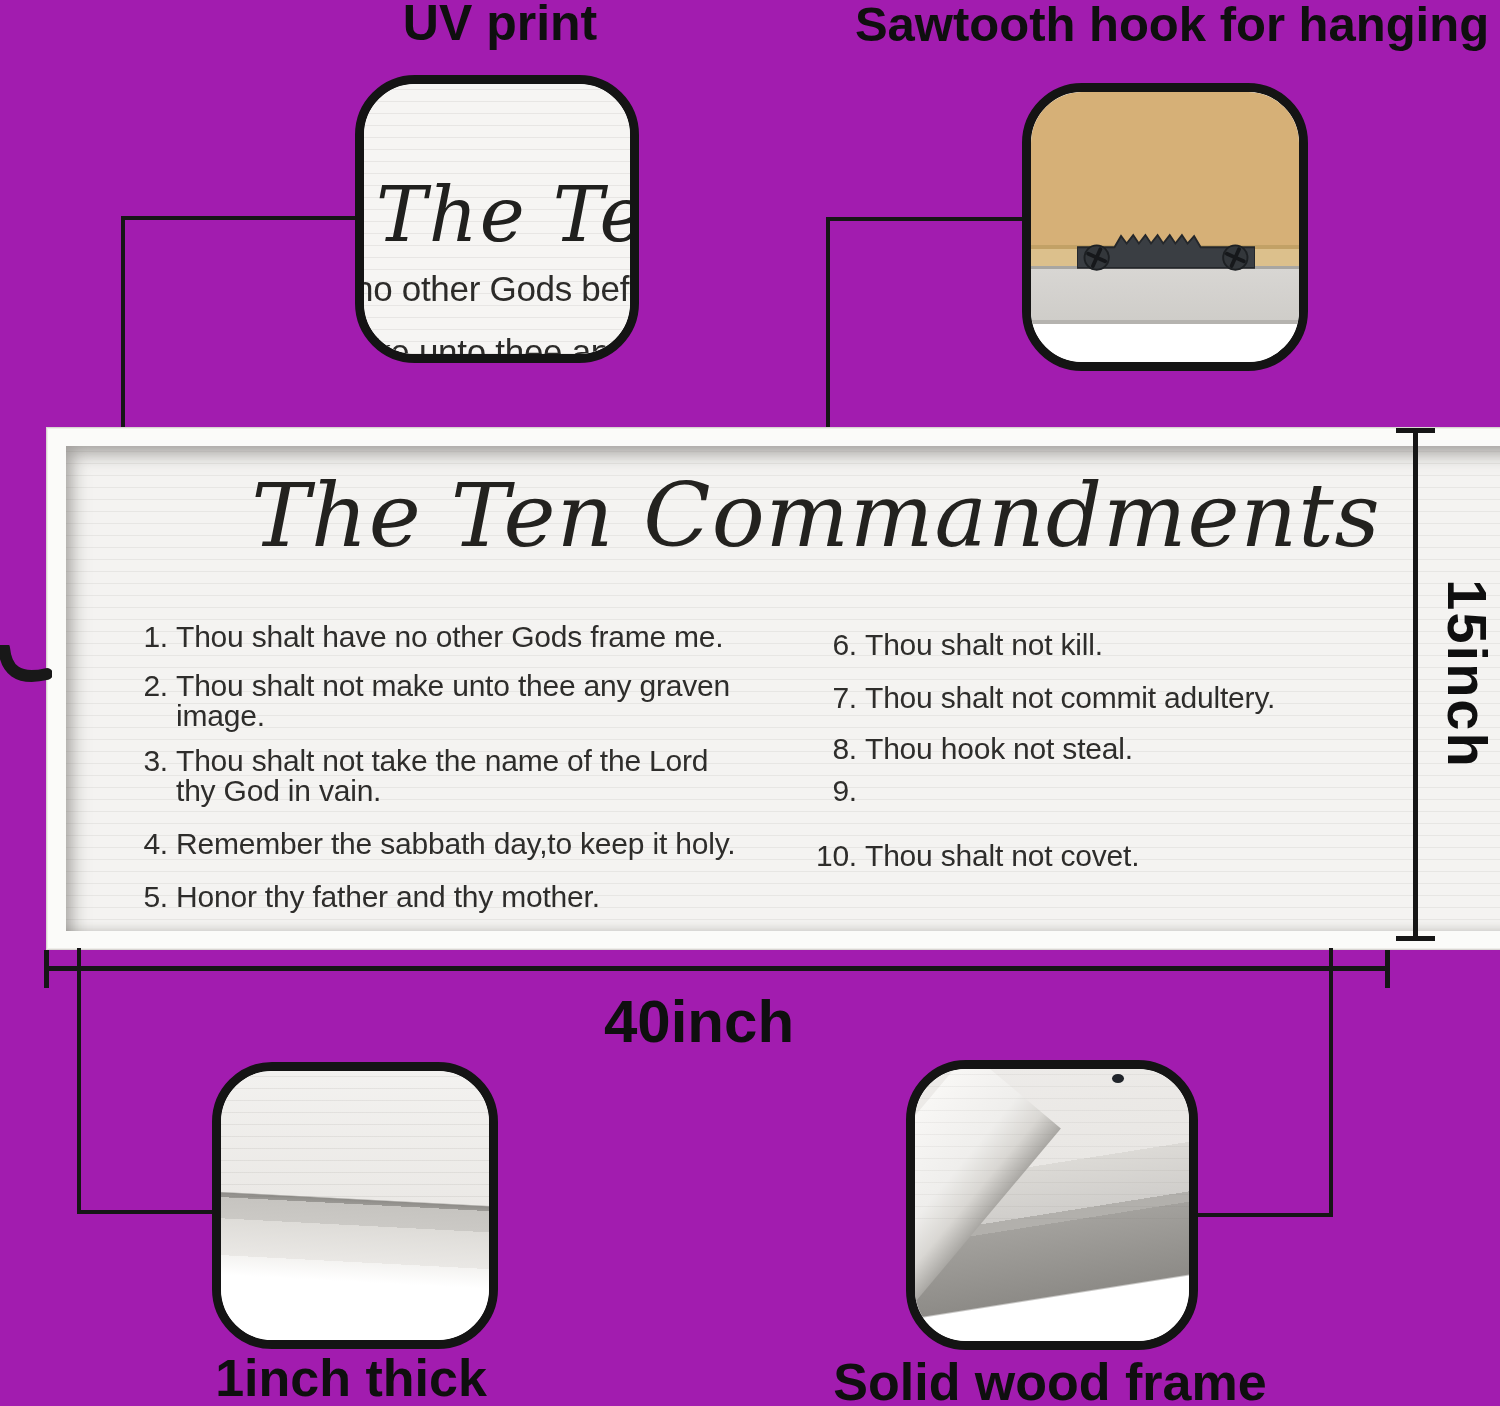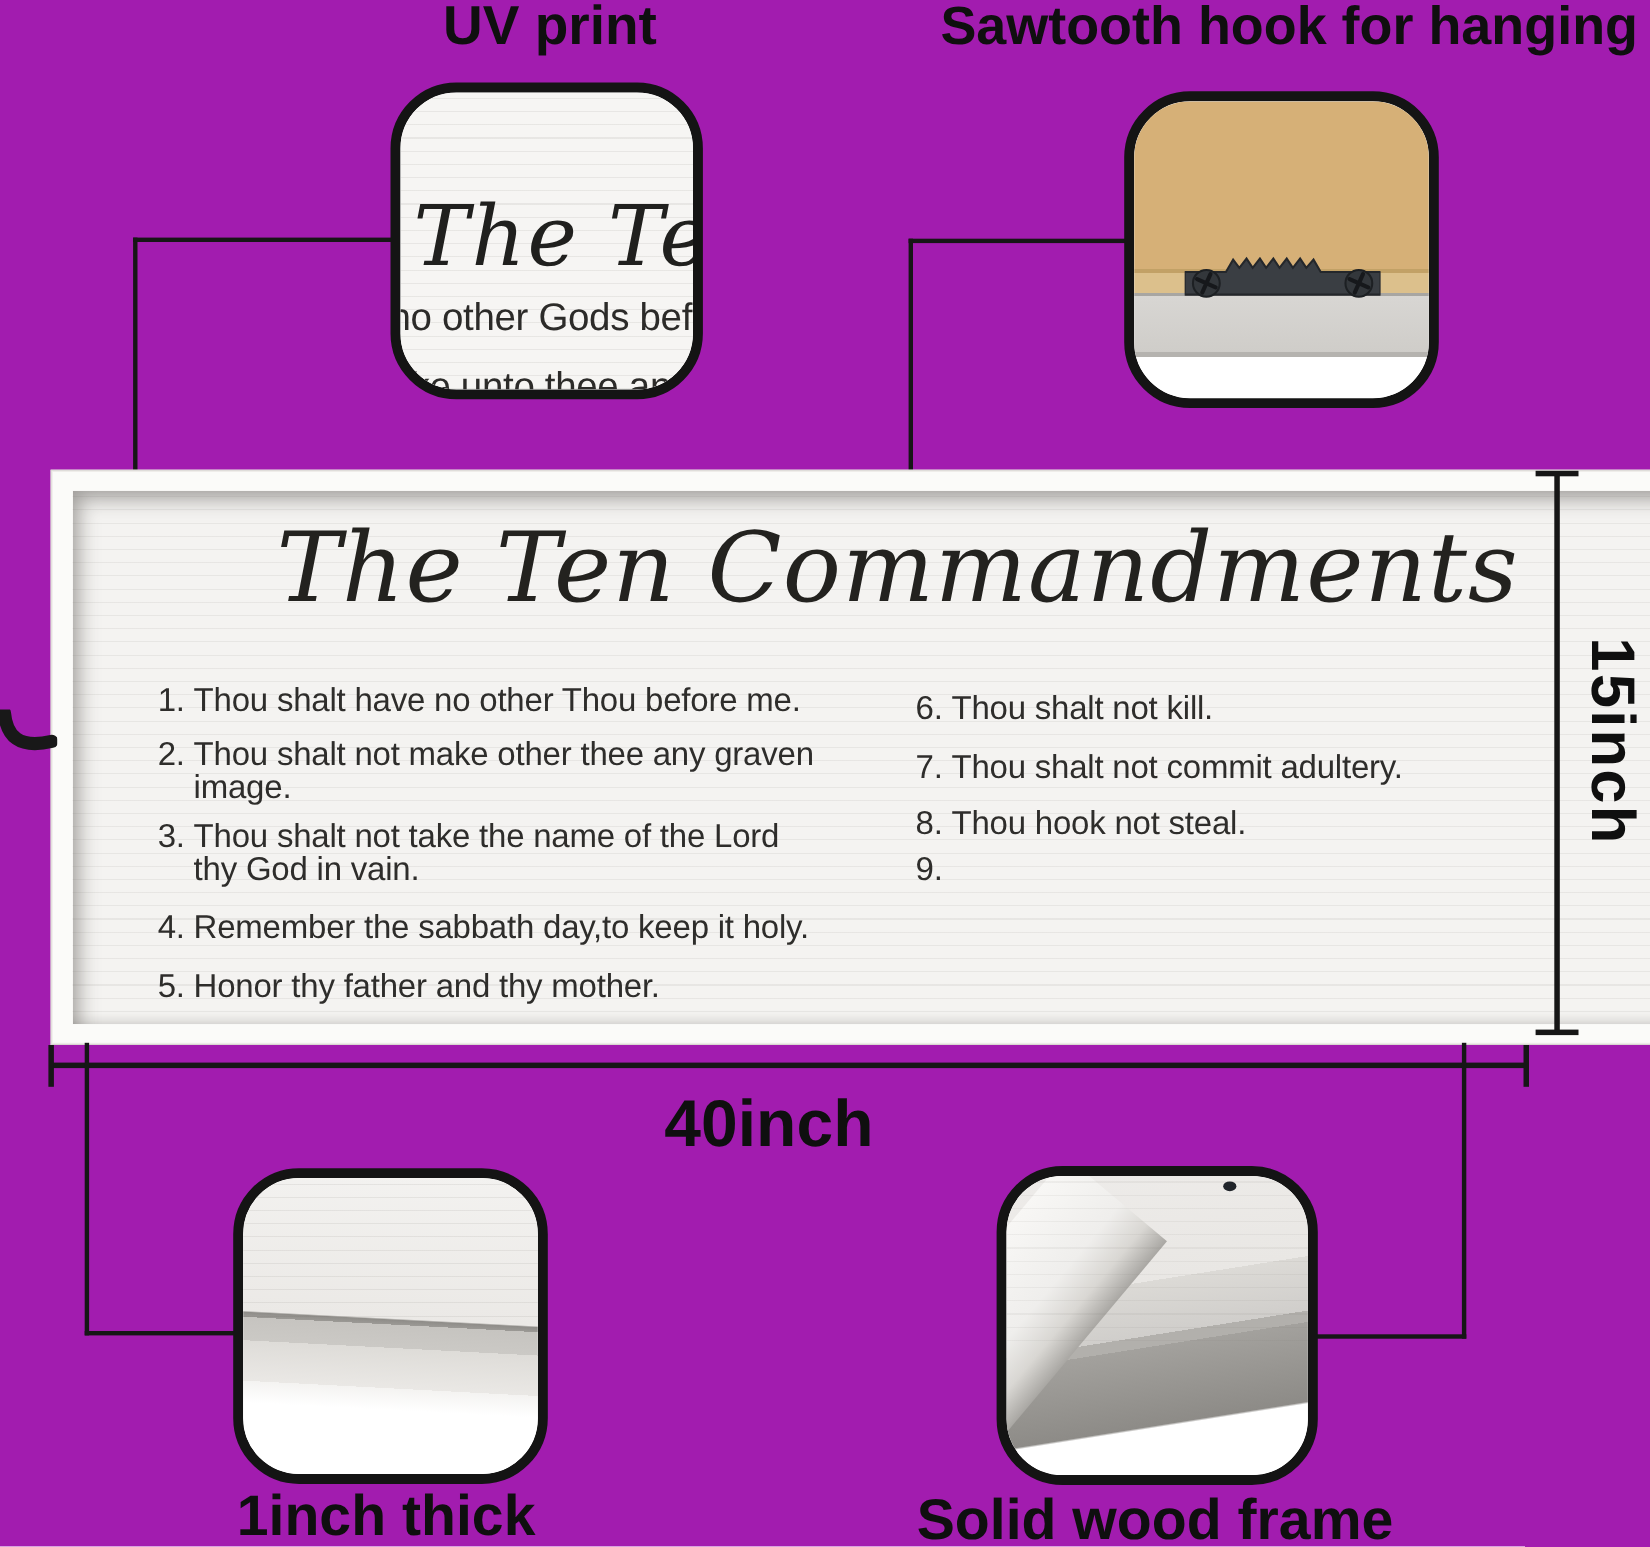--- a/index.html
+++ b/index.html
@@ -153,27 +153,27 @@
 
   <div class="sign">
     <div class="panel">
       <div class="streaks"></div>
       <div class="sign-title">The Ten Commandments</div>
 
       <div class="col left">
         <div class="item">
           <span class="num">1.</span>
           <span class="txt">
-              <span class="ln">Thou shalt have no other Thou before me.</span>
+              <span class="ln">Thou shalt have no other Gods frame me.</span>
             </span>
         </div>
         <div class="item m1">
           <span class="num">2.</span>
           <span class="txt">
-              <span class="ln">Thou shalt not make other thee any graven</span>
+              <span class="ln">Thou shalt not make unto thee any graven</span>
               <span class="ln">image.</span>
             </span>
         </div>
         <div class="item m2">
           <span class="num">3.</span>
           <span class="txt">
               <span class="ln">Thou shalt not take the name of the Lord</span>
               <span class="ln">thy God in vain.</span>
             </span>
         </div>
@@ -205,20 +205,26 @@
             </span>
         </div>
         <div class="item m2">
           <span class="num">8.</span>
           <span class="txt">
               <span class="ln">Thou hook not steal.</span>
             </span>
         </div>
         <div class="item m3">
           <span class="num">9.</span>
+        </div>
+        <div class="item m4">
+          <span class="num">10.</span>
+          <span class="txt">
+              <span class="ln">Thou shalt not covet.</span>
+            </span>
         </div>
       </div>
     </div>
   </div>
 
   <svg class="swash" width="54" height="46" viewBox="0 0 54 46">
     <path d="M6,3 C8,24 19,36 49,29" fill="none" stroke="#181818" stroke-width="12" stroke-linecap="round"></path>
   </svg>
 
   <div class="vline" style="left:1413px;top:430px;width:5px;height:510px;"></div>

